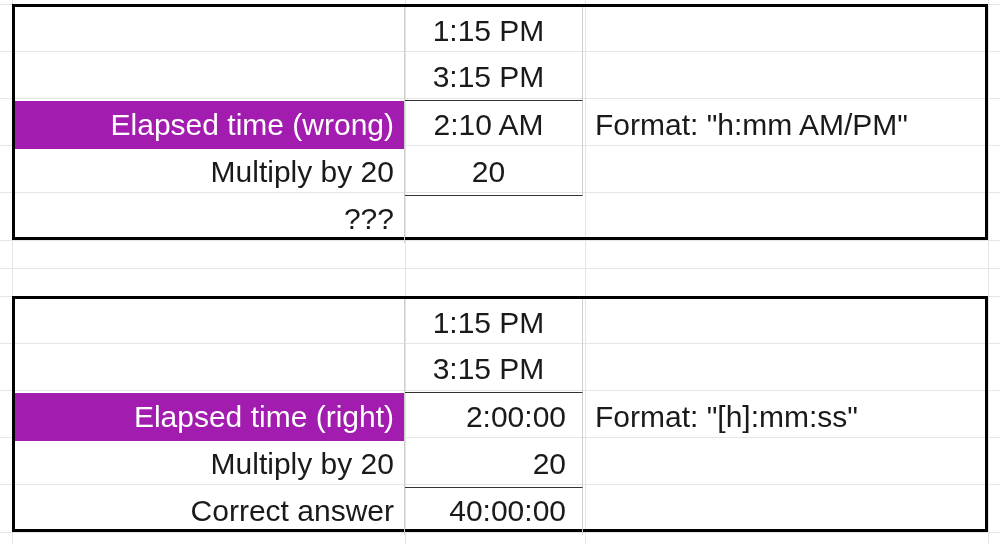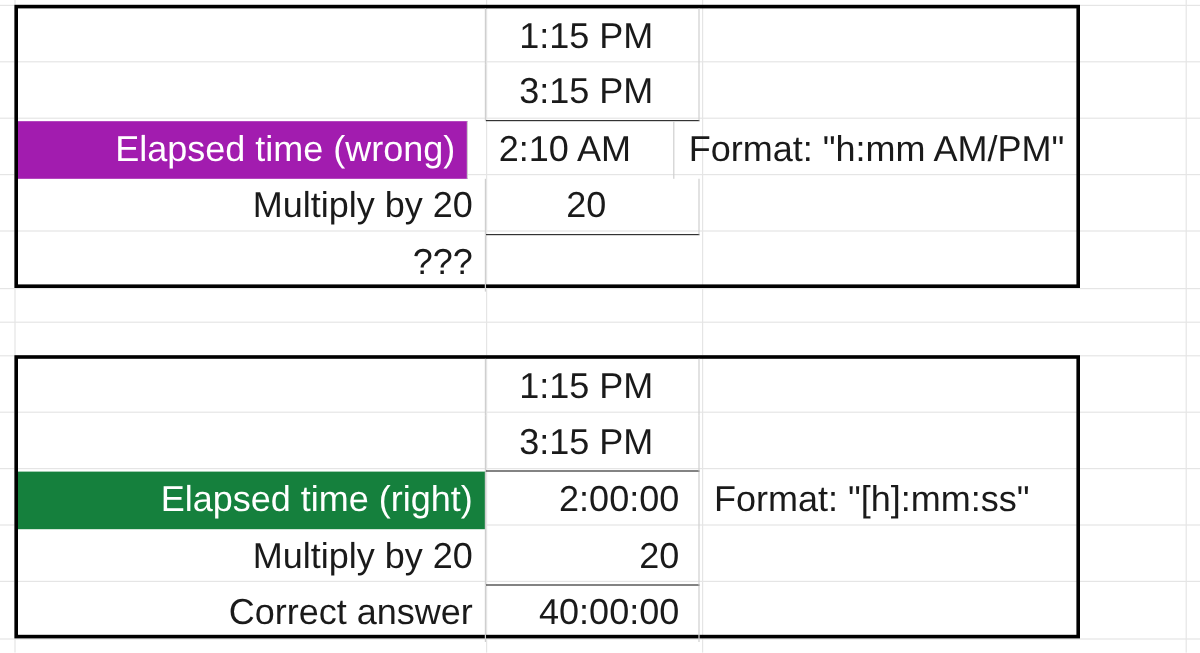--- a/index.html
+++ b/index.html
@@ -23,21 +23,21 @@
     inset: 0;
   }
   
   .hline, .vline { position: absolute; background: #e5e5e5; }
   .hline { height: 1px; left: 0; right: 0; }
   .vline { width: 1px; top: 0; bottom: 0; }
 
   .tbl {
     position: absolute;
     left: 12px;
-    width: 888px;
+    width: 976px;
     border: 3px solid #000;
   }
   .tbl1 { top: 4px;  height: 236px; }
   .tbl2 { top: 296px; height: 236px; }
 
   .row {
     display: flex;
     height: 47.2px;
     align-items: stretch;
   }
@@ -49,21 +49,21 @@
     line-height: 1;
   }
   .c1 { width: 390px; justify-content: flex-end; text-align: right; border-right: 1px solid #cfcfcf; }
   .c2 { width: 178px; justify-content: center; text-align: center; border-right: 1px solid #cfcfcf; }
   .c2.rj { justify-content: flex-end; padding-right: 16px; }
   .c3 { flex: 1; justify-content: flex-start; padding-left: 12px; }
 
   .row.sep-b .c2 { border-bottom: 1px solid #333; }
 
   .hl-red   { background: #a21caf; color: #ffffff; }
-  .hl-green { background: #15803d; color: #ffffff; }
+  .hl-green { background: #a21caf; color: #ffffff; }
 </style>
 </head>
 <body>
 
 <div class="sheet">
 
   <div class="grid">
     <div class="hline" style="top:4px"></div>
     <div class="hline" style="top:51px"></div>
     <div class="hline" style="top:98px"></div>

